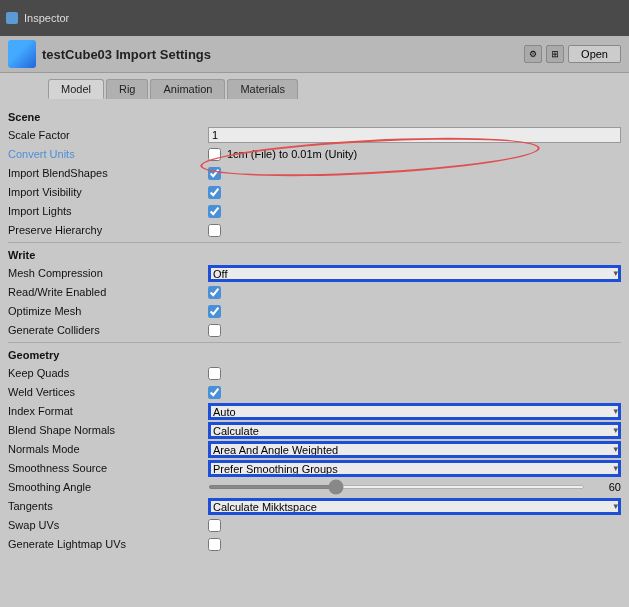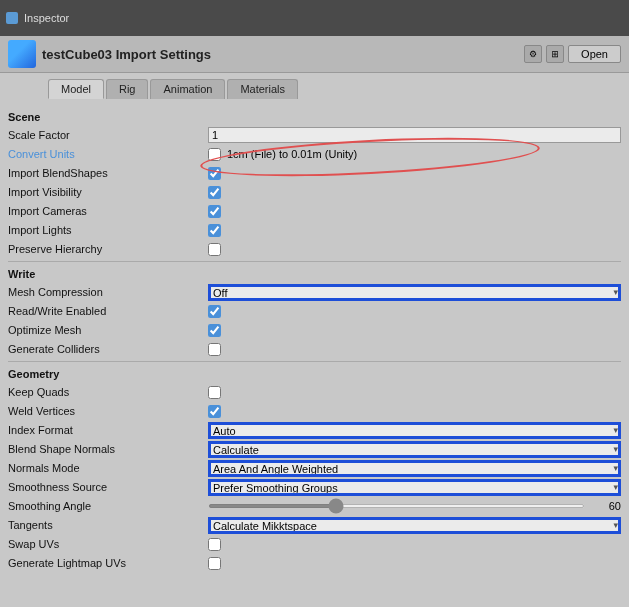--- a/index.html
+++ b/index.html
@@ -270,26 +270,20 @@
     </div>
   </div>
 
   <div class="row">
     <span class="row-label">Import Visibility</span>
     <div class="row-value">
       <input type="checkbox" class="checkbox" checked="" style="">
     </div>
   </div>
 
-  <div class="row">
-    <span class="row-label">Import Cameras</span>
-    <div class="row-value">
-      <input type="checkbox" class="checkbox" checked="" style="">
-    </div>
-  </div>
 
   <div class="row">
     <span class="row-label">Import Lights</span>
     <div class="row-value">
       <input type="checkbox" class="checkbox" checked="" style="">
     </div>
   </div>
 
   <div class="row">
     <span class="row-label">Preserve Hierarchy</span>

